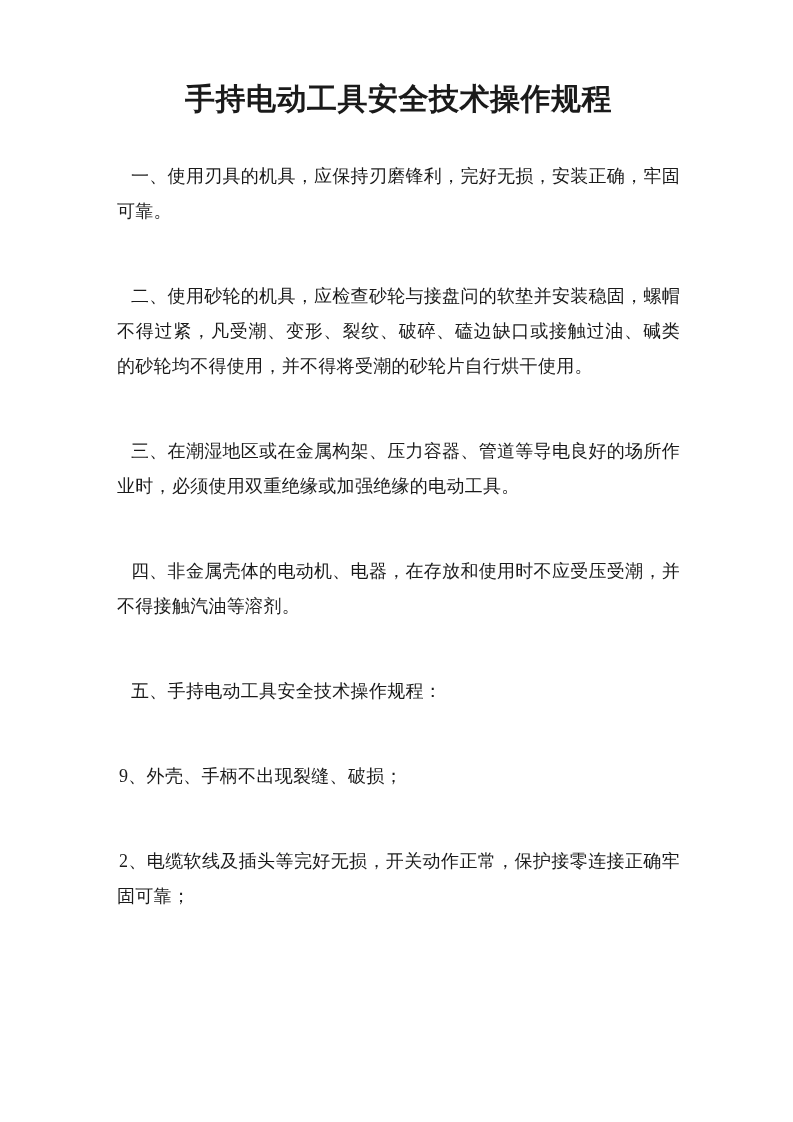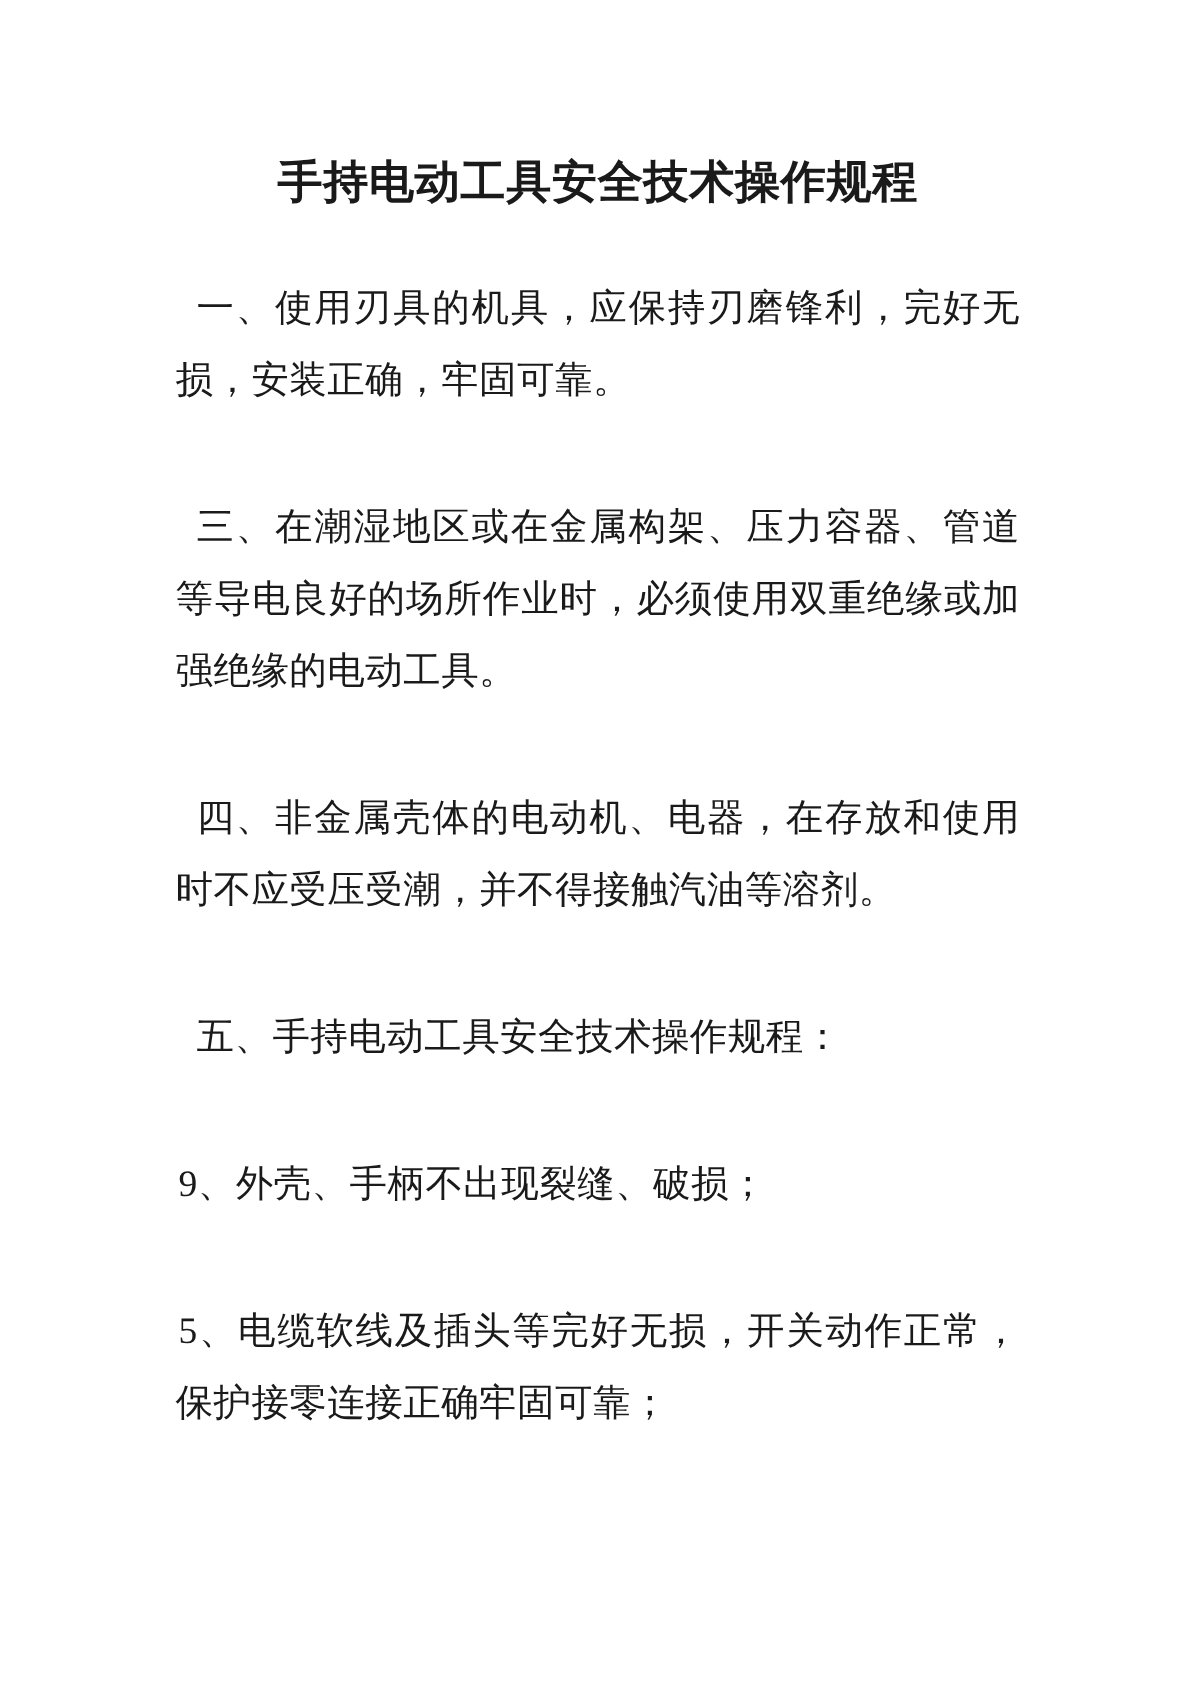--- a/index.html
+++ b/index.html
@@ -11,57 +11,58 @@
     width: 793px;
     height: 1122px;
     overflow: hidden;
     font-family: "Liberation Serif", "DejaVu Serif", serif;
     color: #1a1a1a;
   }
   .page {
     box-sizing: border-box;
     width: 793px;
     height: 1122px;
-    padding: 104px 113px 0 117px;
+    padding: 81px 113px 0 117px;
     background: #ffffff;
   }
   .doc-title {
     margin: 0 0 42px 0;
     font-size: 30px;
     font-weight: bold;
     line-height: 36px;
     text-align: center;
     letter-spacing: 0.5px;
     white-space: nowrap;
   }
   .para {
     margin: 0 0 50px 0;
-    font-size: 25px;
-    line-height: 48px;
+    font-size: 18px;
+    line-height: 35px;
     text-align: justify;
     letter-spacing: 0.3px;
   }
   .para.major {
     text-indent: 14px;
   }
   .para.sub {
     text-indent: 2px;
   }
 </style>
 </head>
 <body>
 
 <div class="page">
   <h1 class="doc-title">手持电动工具安全技术操作规程</h1>
 
   <p class="para major">一、使用刃具的机具，应保持刃磨锋利，完好无损，安装正确，牢固可靠。</p>
 
+  <p class="para major">二、使用砂轮的机具，应检查砂轮与接盘问的软垫并安装稳固，螺帽不得过紧，凡受潮、变形、裂纹、破碎、磕边缺口或接触过油、碱类的砂轮均不得使用，并不得将受潮的砂轮片自行烘干使用。</p>
 
   <p class="para major">三、在潮湿地区或在金属构架、压力容器、管道等导电良好的场所作业时，必须使用双重绝缘或加强绝缘的电动工具。</p>
 
   <p class="para major">四、非金属壳体的电动机、电器，在存放和使用时不应受压受潮，并不得接触汽油等溶剂。</p>
 
   <p class="para major">五、手持电动工具安全技术操作规程：</p>
 
   <p class="para sub">9、外壳、手柄不出现裂缝、破损；</p>
 
-  <p class="para sub">5、电缆软线及插头等完好无损，开关动作正常，保护接零连接正确牢固可靠；</p>
+  <p class="para sub">2、电缆软线及插头等完好无损，开关动作正常，保护接零连接正确牢固可靠；</p>
 </div>
 
 </body></html>

